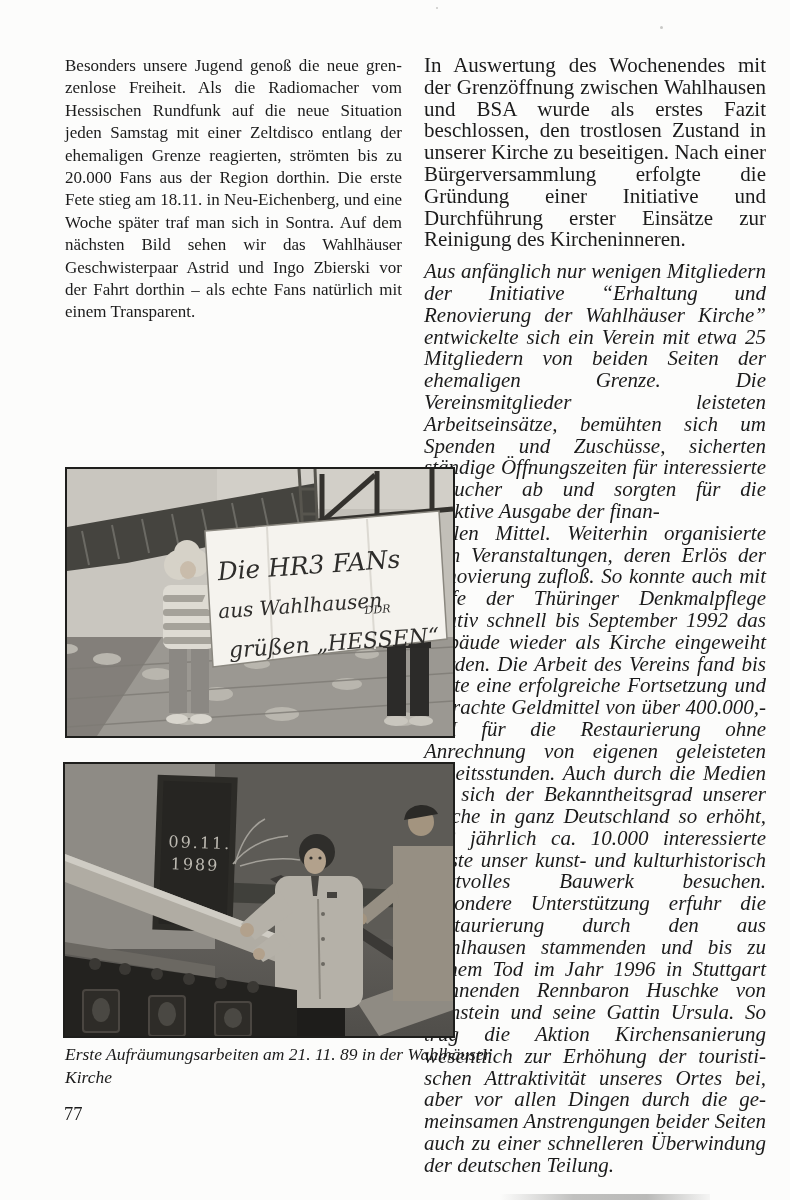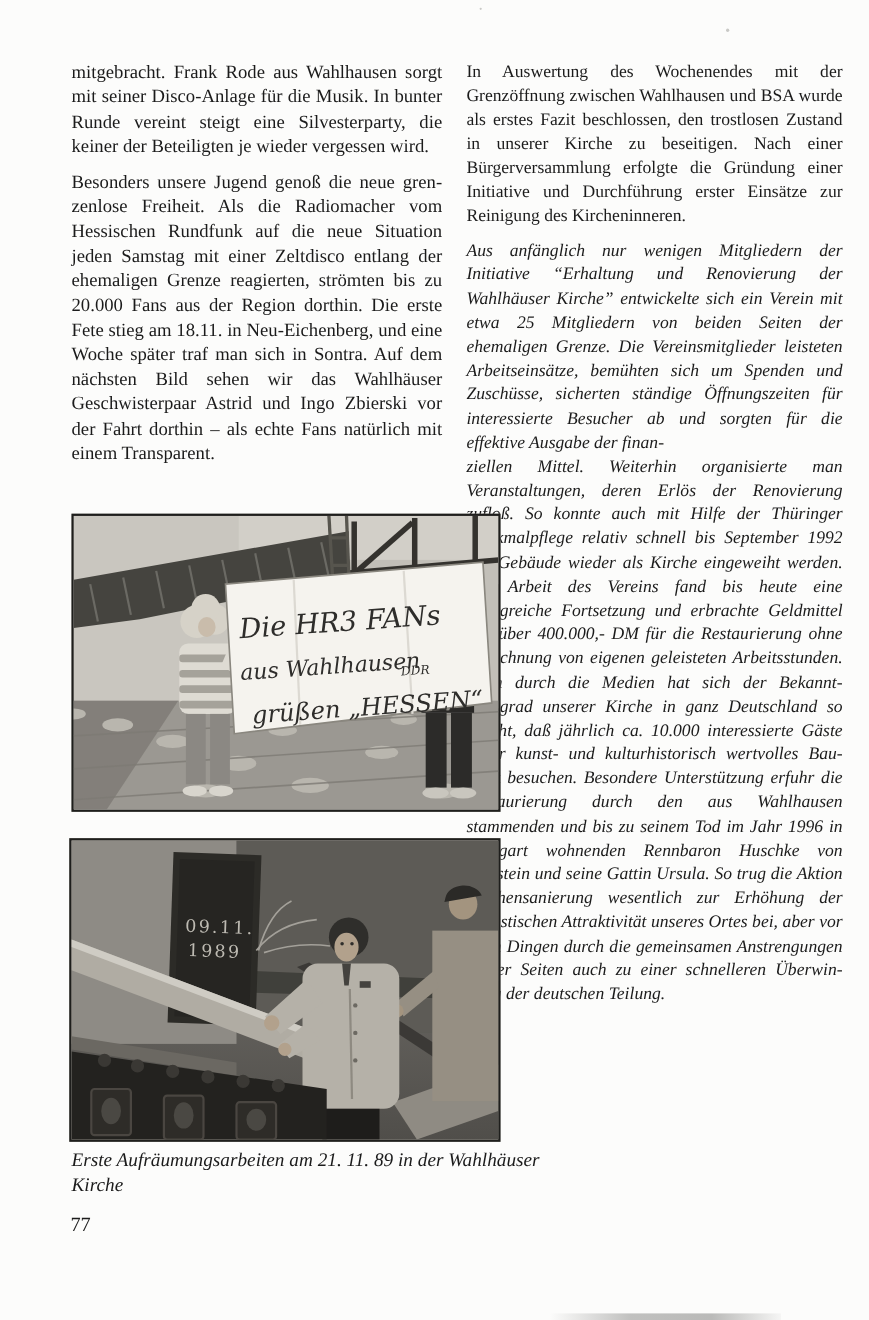--- a/index.html
+++ b/index.html
@@ -6,21 +6,21 @@
   .page{
     position:relative;width:790px;height:1200px;margin:0 auto;
     background:#fcfcfb;overflow:hidden;
     font-family:"Liberation Serif","DejaVu Serif",serif;
     color:#1b1b1b;
   }
   .col{position:absolute;text-align:justify;}
   .col p{margin:0 0 10px 0;}
   .col p.cont{margin:0;font-style:italic;}
   .col-left{left:65px;top:55px;width:337px;font-size:17px;line-height:22.4px;}
-  .col-right{left:424px;top:55px;width:342px;font-size:16px;line-height:21.8px;}
+  .col-right{left:424px;top:55px;width:342px;font-size:21px;line-height:21.8px;}
   .col-right .narrow{margin-left:54px;}
   .photo{position:absolute;border:2px solid #1e1e1c;background:#aaa7a1;}
   .photo svg{display:block;}
   .photo1{left:65px;top:467px;width:386px;height:267px;}
   .photo2{left:63px;top:762px;width:388px;height:272px;}
   .caption{position:absolute;left:65px;top:1043px;width:430px;
     font-style:italic;font-size:17.5px;line-height:23px;}
   .pagenum{position:absolute;left:64px;top:1104px;font-size:18.5px;}
   .smudge{position:absolute;left:500px;top:1194px;width:210px;height:6px;
     background:linear-gradient(90deg,rgba(120,120,118,0) 0%,rgba(120,120,118,.45) 35%,rgba(120,120,118,.5) 70%,rgba(120,120,118,.05) 100%);}
@@ -29,21 +29,20 @@
   .speck.s2{left:436px;top:7px;width:2px;height:2px;}
   .banner-text{fill:#2e2d2b;font-family:"DejaVu Serif",serif;font-style:italic;}
   .chalk{fill:#bdbab2;font-family:"DejaVu Serif",serif;letter-spacing:2px;}
 </style>
 </head>
 <body>
 
 <div class="page">
 
   <div class="col col-left">
-    <p>mitgebracht. Frank Rode aus Wahlhausen sorgt mit seiner Disco-Anlage für die Musik. In bun­ter Runde vereint steigt eine Silvesterparty, die keiner der Beteiligten je wieder vergessen wird.</p>
     <p>Besonders unsere Jugend genoß die neue gren­zenlose Freiheit. Als die Radiomacher vom Hessischen Rundfunk auf die neue Situation jeden Samstag mit einer Zeltdisco entlang der ehemaligen Grenze reagierten, strömten bis zu 20.000 Fans aus der Region dorthin. Die erste Fete stieg am 18.11. in Neu-Eichenberg, und eine Woche später traf man sich in Sontra. Auf dem nächsten Bild sehen wir das Wahlhäuser Geschwisterpaar Astrid und Ingo Zbierski vor der Fahrt dorthin – als echte Fans natürlich mit einem Transparent.</p>
   </div>
 
   <div class="col col-right">
     <p>In Auswertung des Wochenendes mit der Grenzöffnung zwischen Wahlhausen und BSA wurde als erstes Fazit beschlossen, den trostlo­sen Zustand in unserer Kirche zu beseitigen. Nach einer Bürgerversammlung erfolgte die Gründung einer Initiative und Durchführung erster Einsätze zur Reinigung des Kirchenin­neren.</p>
     <p class="cont">Aus anfänglich nur wenigen Mitgliedern der Initiative “Erhaltung und Renovierung der Wahlhäuser Kirche” entwickelte sich ein Ver­ein mit etwa 25 Mitgliedern von beiden Seiten der ehemaligen Grenze. Die Vereinsmitglieder leisteten Arbeitseinsätze, bemühten sich um Spenden und Zuschüsse, sicherten ständige Öffnungszeiten für interessierte Besucher ab und sorgten für die effektive Ausgabe der finan-</p>
     <p class="cont narrow">ziellen Mittel. Weiterhin organisierte man Veranstaltungen, deren Erlös der Renovierung zufloß. So konnte auch mit Hilfe der Thüringer Denkmalpfle­ge relativ schnell bis September 1992 das Gebäude wieder als Kirche einge­weiht werden. Die Arbeit des Vereins fand bis heute eine erfolgreiche Fort­setzung und erbrachte Geldmittel von über 400.000,- DM für die Restaurie­rung ohne Anrechnung von eigenen geleisteten Arbeitsstunden. Auch durch die Medien hat sich der Bekannt­heitsgrad unserer Kirche in ganz Deutschland so erhöht, daß jährlich ca. 10.000 interessierte Gäste unser kunst- und kulturhistorisch wertvolles Bau­werk besuchen. Besondere Unterstüt­zung erfuhr die Restaurierung durch den aus Wahlhausen stammenden und bis zu seinem Tod im Jahr 1996 in Stutt­gart wohnenden Rennbaron Huschke von Hanstein und seine Gattin Ursula. So trug die Aktion Kirchensanierung wesentlich zur Erhöhung der touristi­schen Attraktivität unseres Ortes bei, aber vor allen Dingen durch die ge­meinsamen Anstrengungen beider Sei­ten auch zu einer schnelleren Überwin­dung der deutschen Teilung.</p>
   </div>
 
   <div class="photo photo1">

